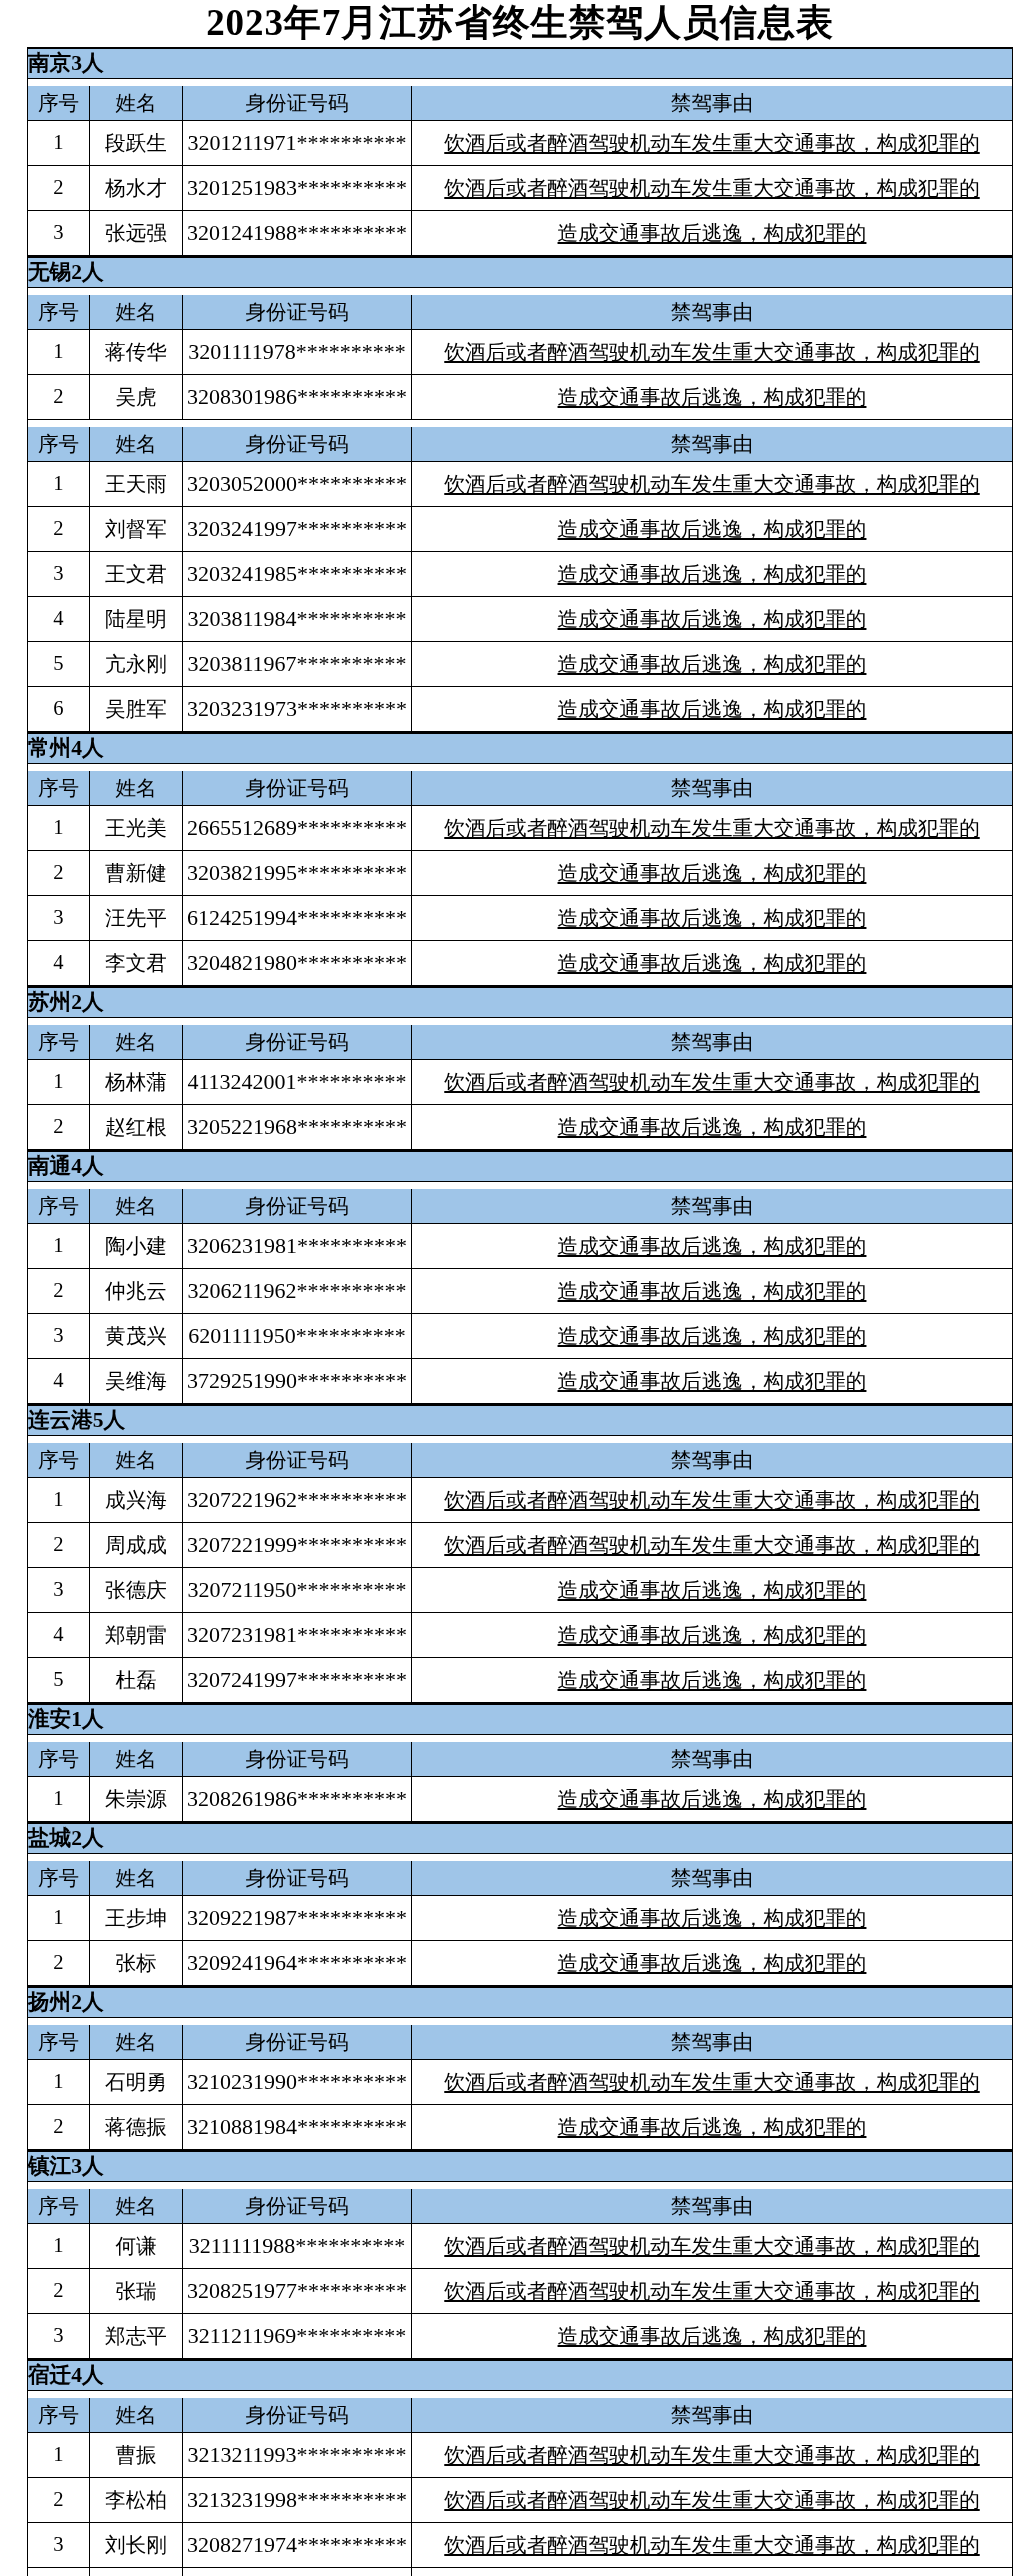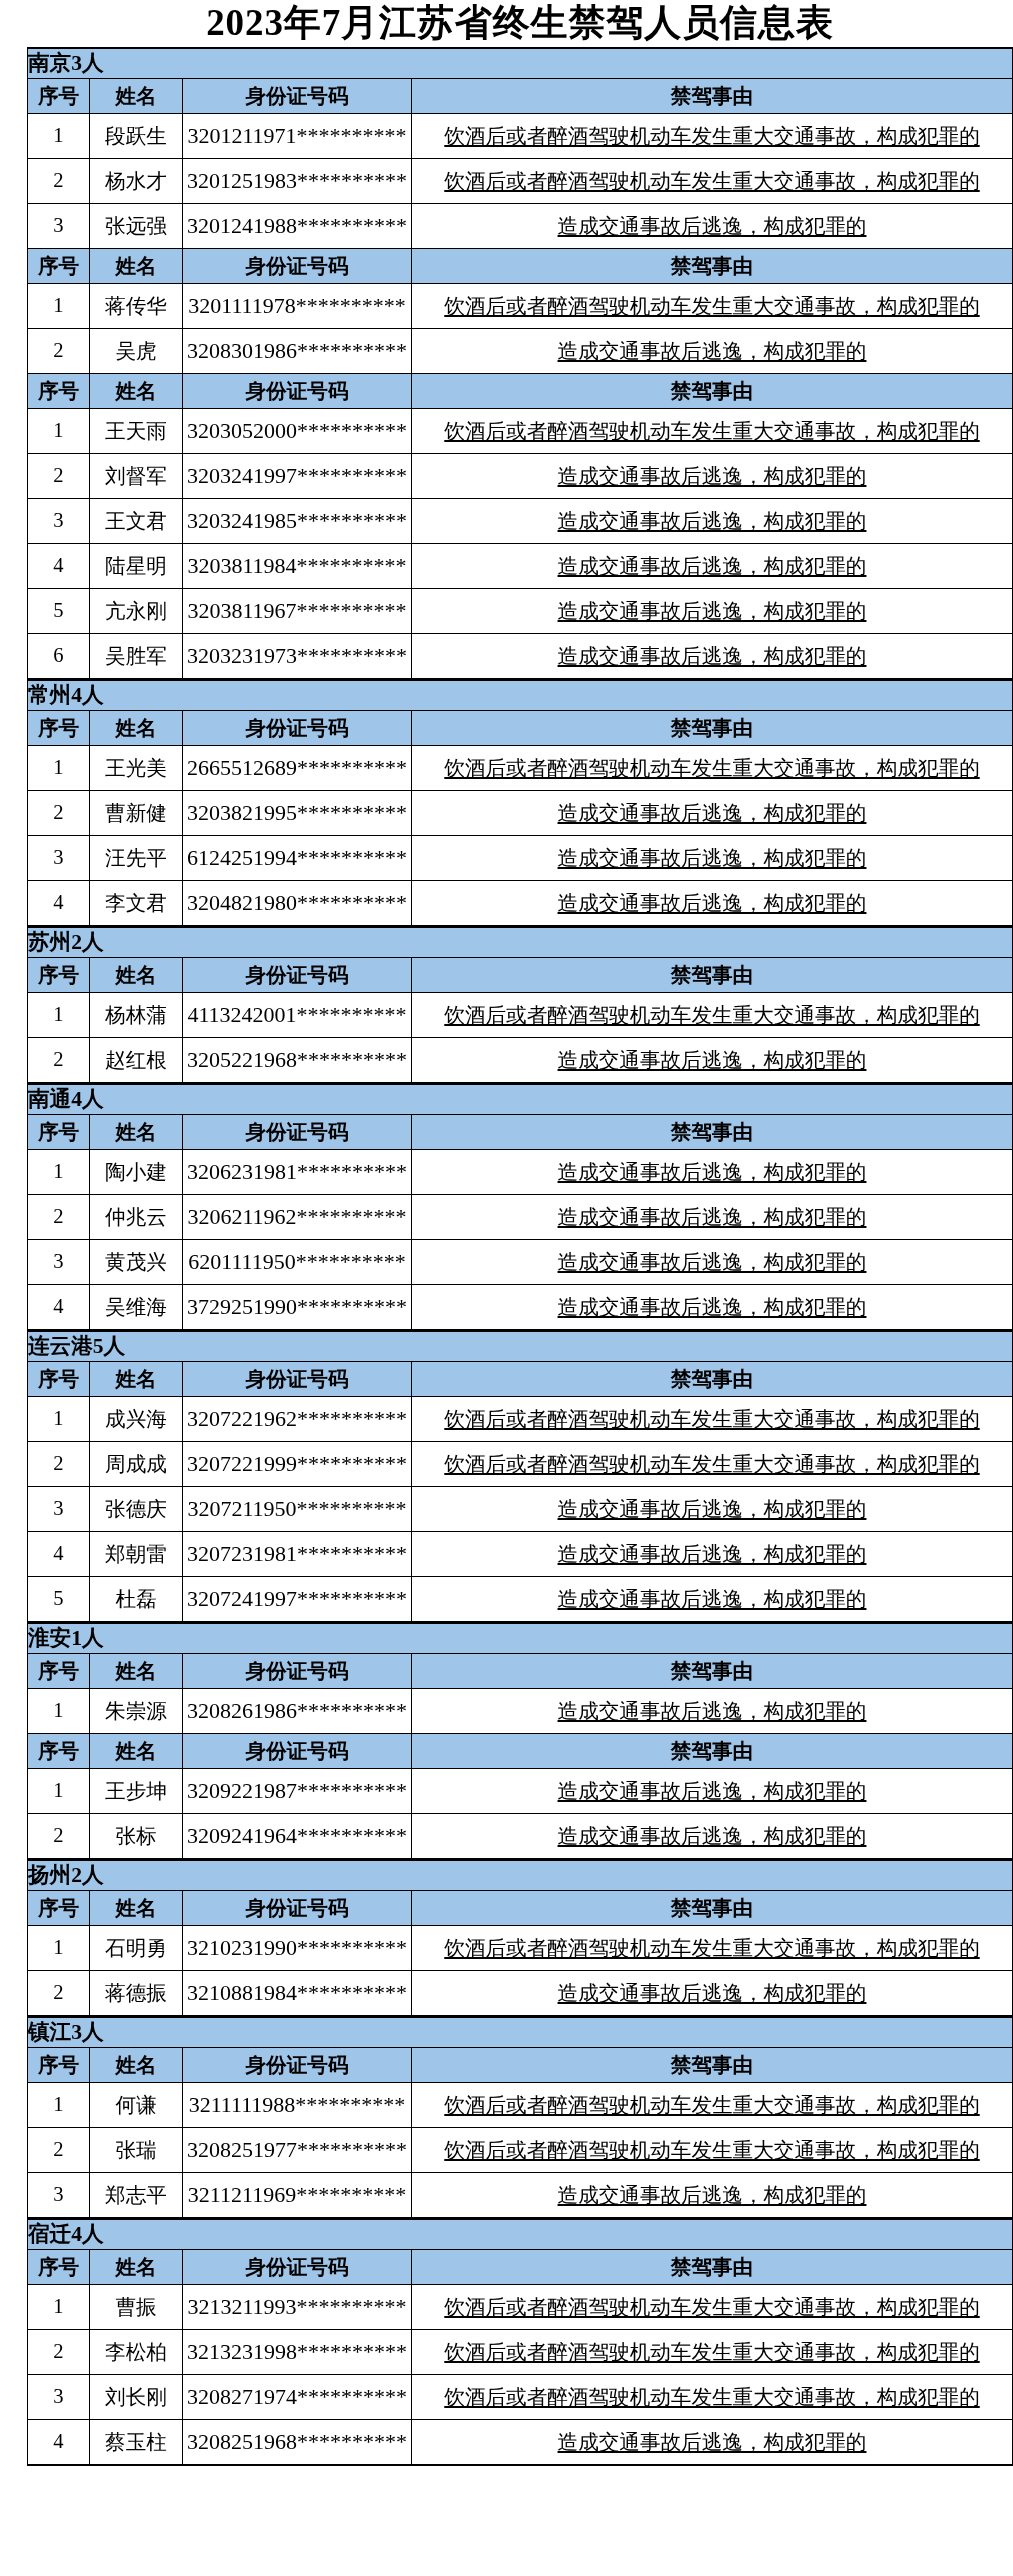--- a/index.html
+++ b/index.html
@@ -62,21 +62,22 @@
     justify-content: center;
     text-align: center;
     padding: 1.9px 3.8px;
     overflow: hidden;
   }
   .cell:last-child { border-right: none; }
   .header-row .cell {
     background: #9FC5E8;
     height: 35px;
     font-size: 20.6px;
-    font-weight: 700;
+    font-weight: 400;
+    margin-top: 7px;
   }
   .data-row .cell {
     background: #ffffff;
     height: 45px;
     font-size: 20.6px;
     font-weight: 400;
   }
   .data-row .cell.id-cell {
     font-size: 22px;
     letter-spacing: 0px;
@@ -113,20 +114,21 @@
           <div class="cell reason-cell">饮酒后或者醉酒驾驶机动车发生重大交通事故，构成犯罪的</div>
         </div>
         <div class="grid-row data-row">
           <div class="cell no-cell">3</div>
           <div class="cell name-cell">张远强</div>
           <div class="cell id-cell">3201241988**********</div>
           <div class="cell reason-cell">造成交通事故后逃逸，构成犯罪的</div>
         </div>
       </div>
       <div class="section">
+        <div class="city-band">无锡2人</div>
         <div class="grid-row header-row">
           <div class="cell no-cell">序号</div>
           <div class="cell name-cell">姓名</div>
           <div class="cell id-cell">身份证号码</div>
           <div class="cell reason-cell">禁驾事由</div>
         </div>
         <div class="grid-row data-row">
           <div class="cell no-cell">1</div>
           <div class="cell name-cell">蒋传华</div>
           <div class="cell id-cell">3201111978**********</div>
@@ -318,20 +320,21 @@
           <div class="cell reason-cell">禁驾事由</div>
         </div>
         <div class="grid-row data-row">
           <div class="cell no-cell">1</div>
           <div class="cell name-cell">朱崇源</div>
           <div class="cell id-cell">3208261986**********</div>
           <div class="cell reason-cell">造成交通事故后逃逸，构成犯罪的</div>
         </div>
       </div>
       <div class="section">
+        <div class="city-band">盐城2人</div>
         <div class="grid-row header-row">
           <div class="cell no-cell">序号</div>
           <div class="cell name-cell">姓名</div>
           <div class="cell id-cell">身份证号码</div>
           <div class="cell reason-cell">禁驾事由</div>
         </div>
         <div class="grid-row data-row">
           <div class="cell no-cell">1</div>
           <div class="cell name-cell">王步坤</div>
           <div class="cell id-cell">3209221987**********</div>

